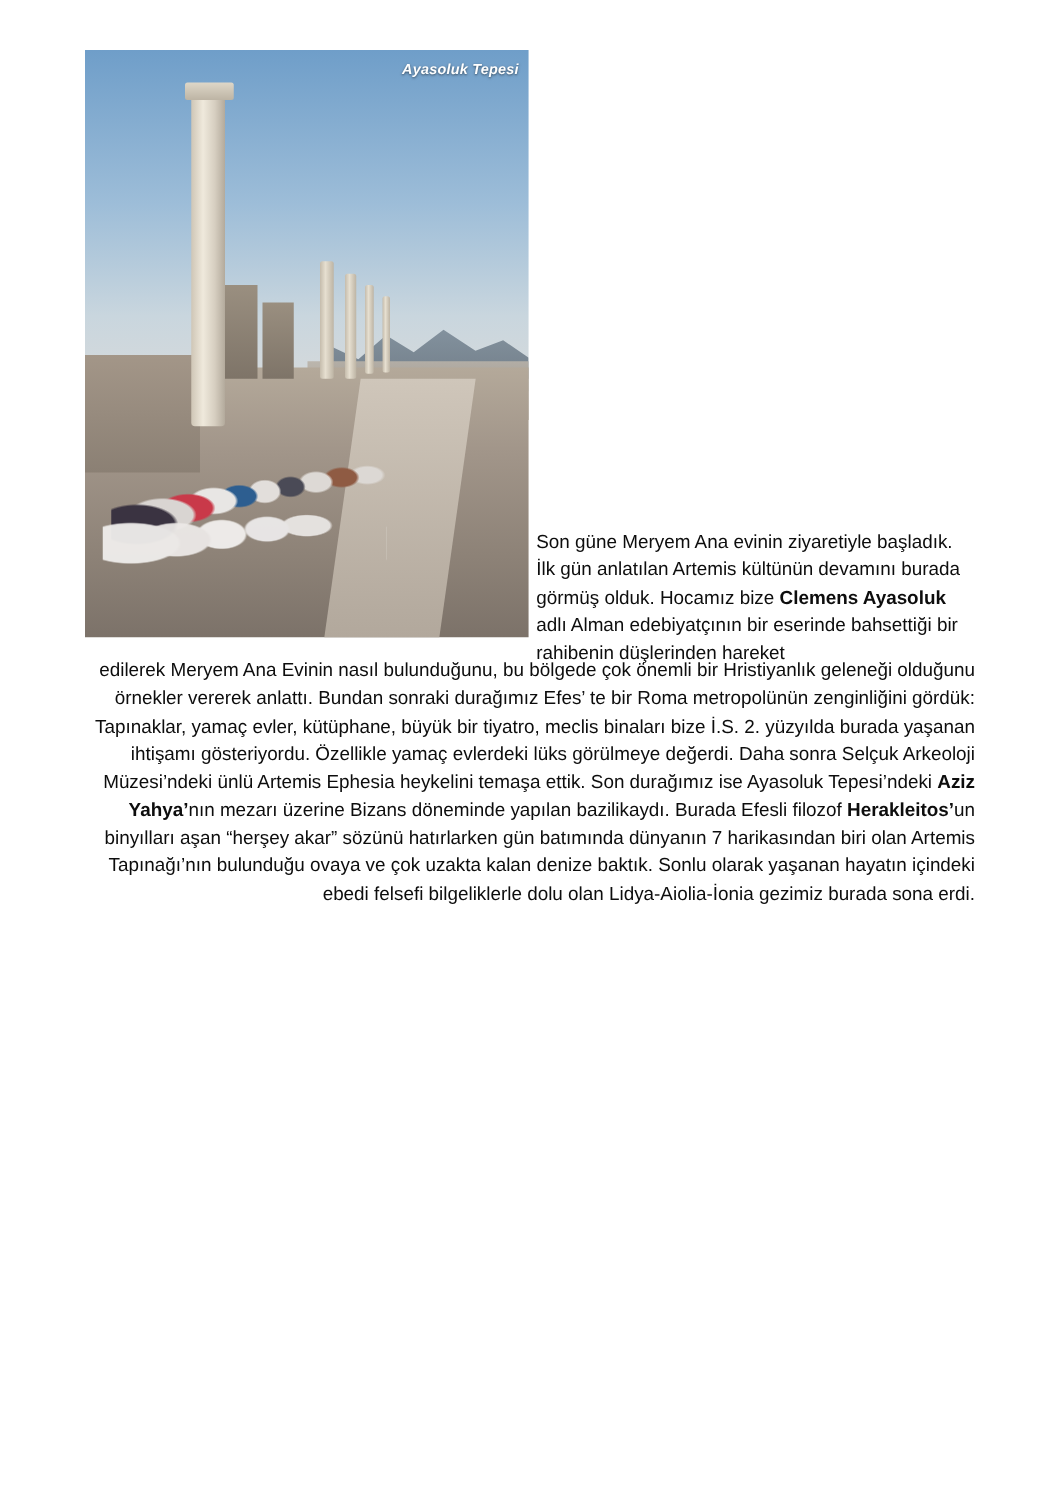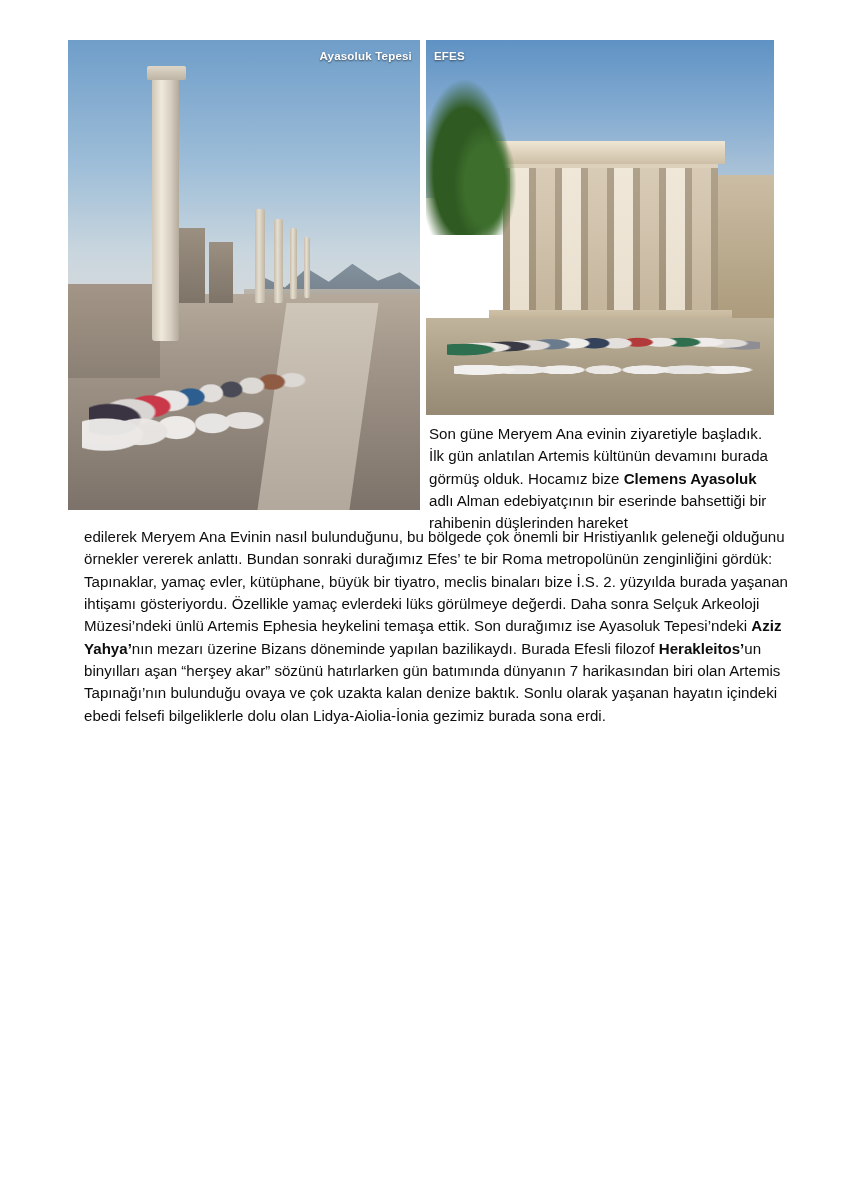--- a/index.html
+++ b/index.html
@@ -30,20 +30,21 @@
 
   
   .photos {
     display: flex;
     gap: 6px;
     align-items: flex-start;
   }
   .photo {
     position: relative;
     overflow: hidden;
+    font-style: italic;
   }
   .photo-left  { width: 355px; height: 470px; }
   .photo-right { width: 351px; height: 375px; }
 
   .photo-caption {
     position: absolute;
     z-index: 6;
     font-size: 11.5px;
     font-weight: bold;
     color: #ffffff;
@@ -240,42 +241,28 @@
         <div class="col-s col-s2"></div>
         <div class="col-s col-s3"></div>
         <div class="col-s col-s4"></div>
         <div class="column-main"></div>
         <div class="column-cap"></div>
         <div class="crowd-l"></div>
         <div class="crowd-l2"></div>
         <div class="photo-caption cap-left">Ayasoluk Tepesi</div>
       </div>
 
-      <div class="photo photo-right">
-        <div class="sky-r"></div>
-        <div class="rock-r"></div>
-        <div class="lib-r"></div>
-        <div class="lib-cols"></div>
-        <div class="lib-entab"></div>
-        <div class="lib-ped"></div>
-        <div class="tree-r"></div>
-        <div class="tree-r2"></div>
-        <div class="ground-r"></div>
-        <div class="crowd-r"></div>
-        <div class="crowd-r2"></div>
-        <div class="photo-caption cap-right">EFES</div>
-      </div>
     </div>
 
     <div class="wrap-text" style="position:absolute; left:361px; top:383px; width:351px;">
       <p class="para-top">
         <span>Son güne Meryem Ana evinin ziyaretiyle başladık. İlk gün anlatılan Artemis kültünün devamını burada görmüş olduk. Hocamız bize </span><b>Clemens Ayasoluk</b><span> adlı Alman edebiyatçının bir eserinde bahsettiği bir rahibenin düşlerinden hareket</span>
       </p>
     </div>
 
-    <div class="wrap-text after-images" style="position:absolute; left:16px; top:484px; width:712px;">
+    <div class="wrap-text after-images" style="position:absolute; left:0px; top:484px; width:712px;text-align:right;">
       <p class="para-body">
         <span>edilerek Meryem Ana Evinin nasıl bulunduğunu, bu bölgede çok önemli bir Hristiyanlık geleneği olduğunu örnekler vererek anlattı.  Bundan sonraki durağımız Efes’ te bir Roma metropolünün zenginliğini gördük: Tapınaklar, yamaç evler, kütüphane, büyük bir tiyatro, meclis binaları bize İ.S. 2. yüzyılda burada yaşanan ihtişamı gösteriyordu. Özellikle yamaç evlerdeki lüks görülmeye değerdi. Daha sonra Selçuk Arkeoloji Müzesi’ndeki ünlü Artemis Ephesia heykelini temaşa ettik. Son durağımız ise Ayasoluk Tepesi’ndeki </span><b>Aziz Yahya’</b><span>nın mezarı üzerine Bizans döneminde yapılan bazilikaydı. Burada Efesli filozof </span><b>Herakleitos’</b><span>un binyılları aşan “herşey akar” sözünü hatırlarken gün batımında dünyanın 7 harikasından biri olan Artemis Tapınağı’nın bulunduğu ovaya ve çok uzakta kalan denize baktık. Sonlu olarak yaşanan hayatın içindeki ebedi felsefi bilgeliklerle dolu olan Lidya-Aiolia-İonia gezimiz burada sona erdi.</span>
       </p>
     </div>
 
   </div>
 </div>
 
 </body></html>

